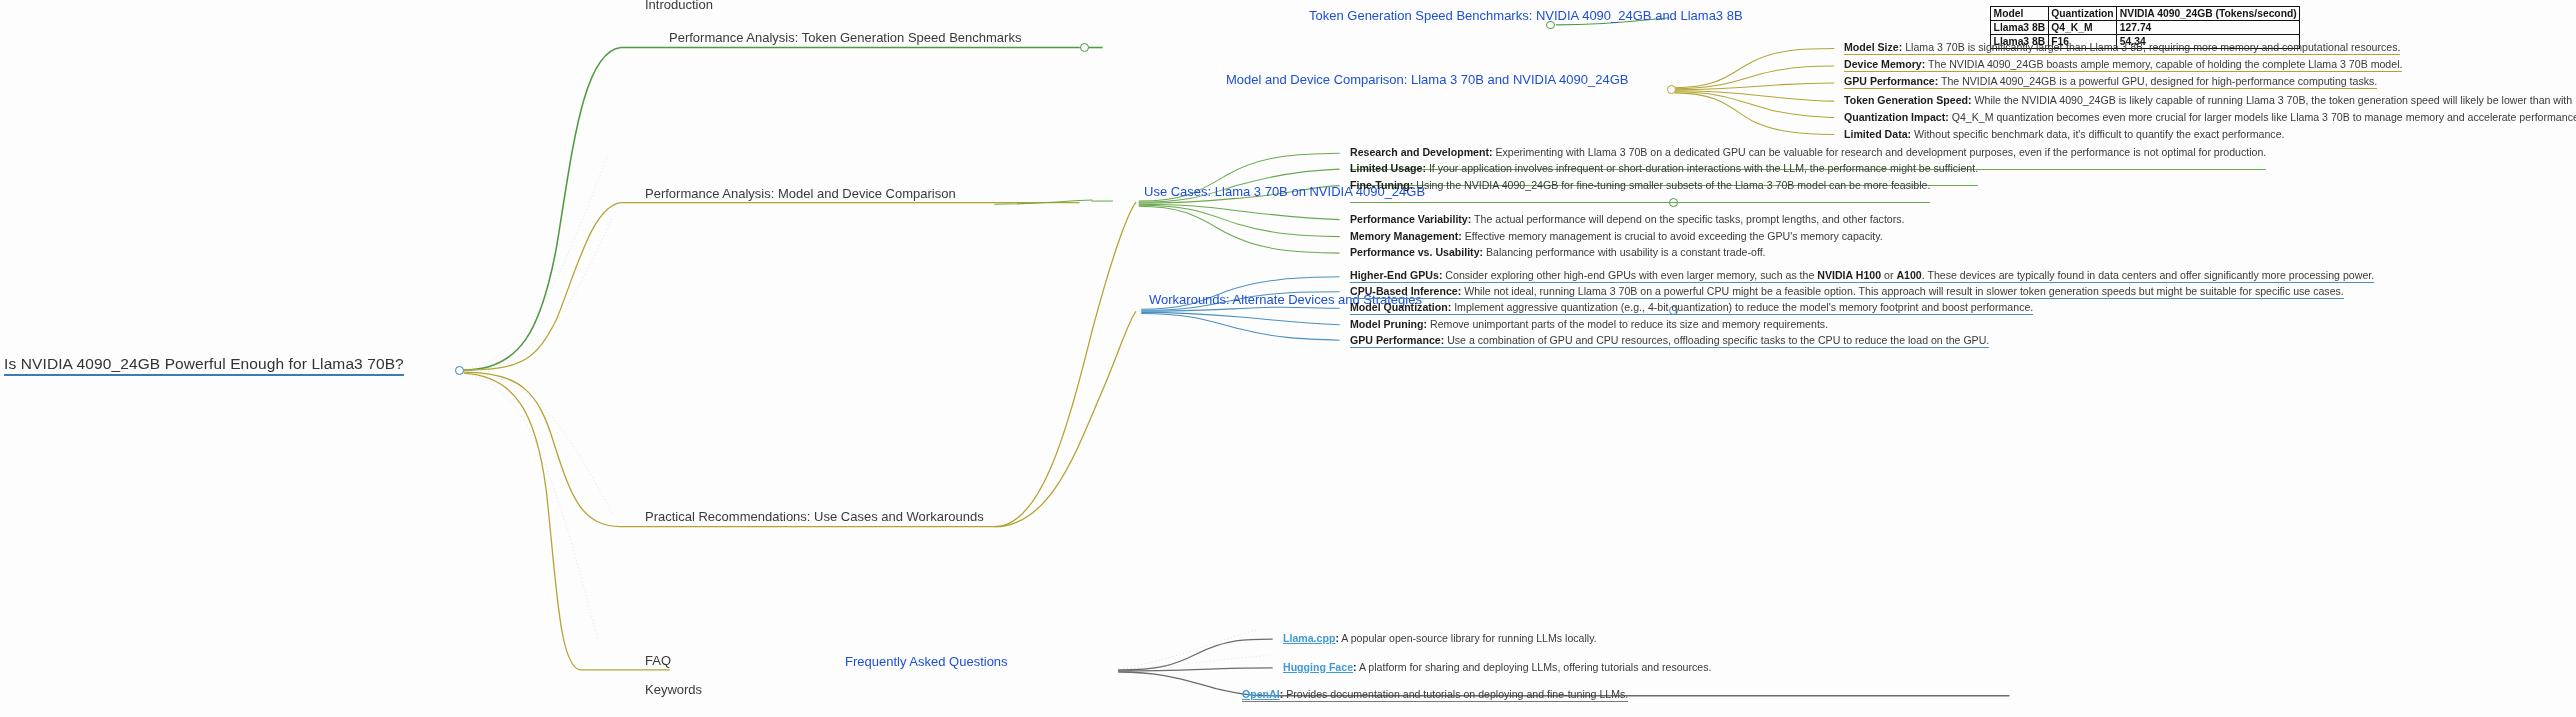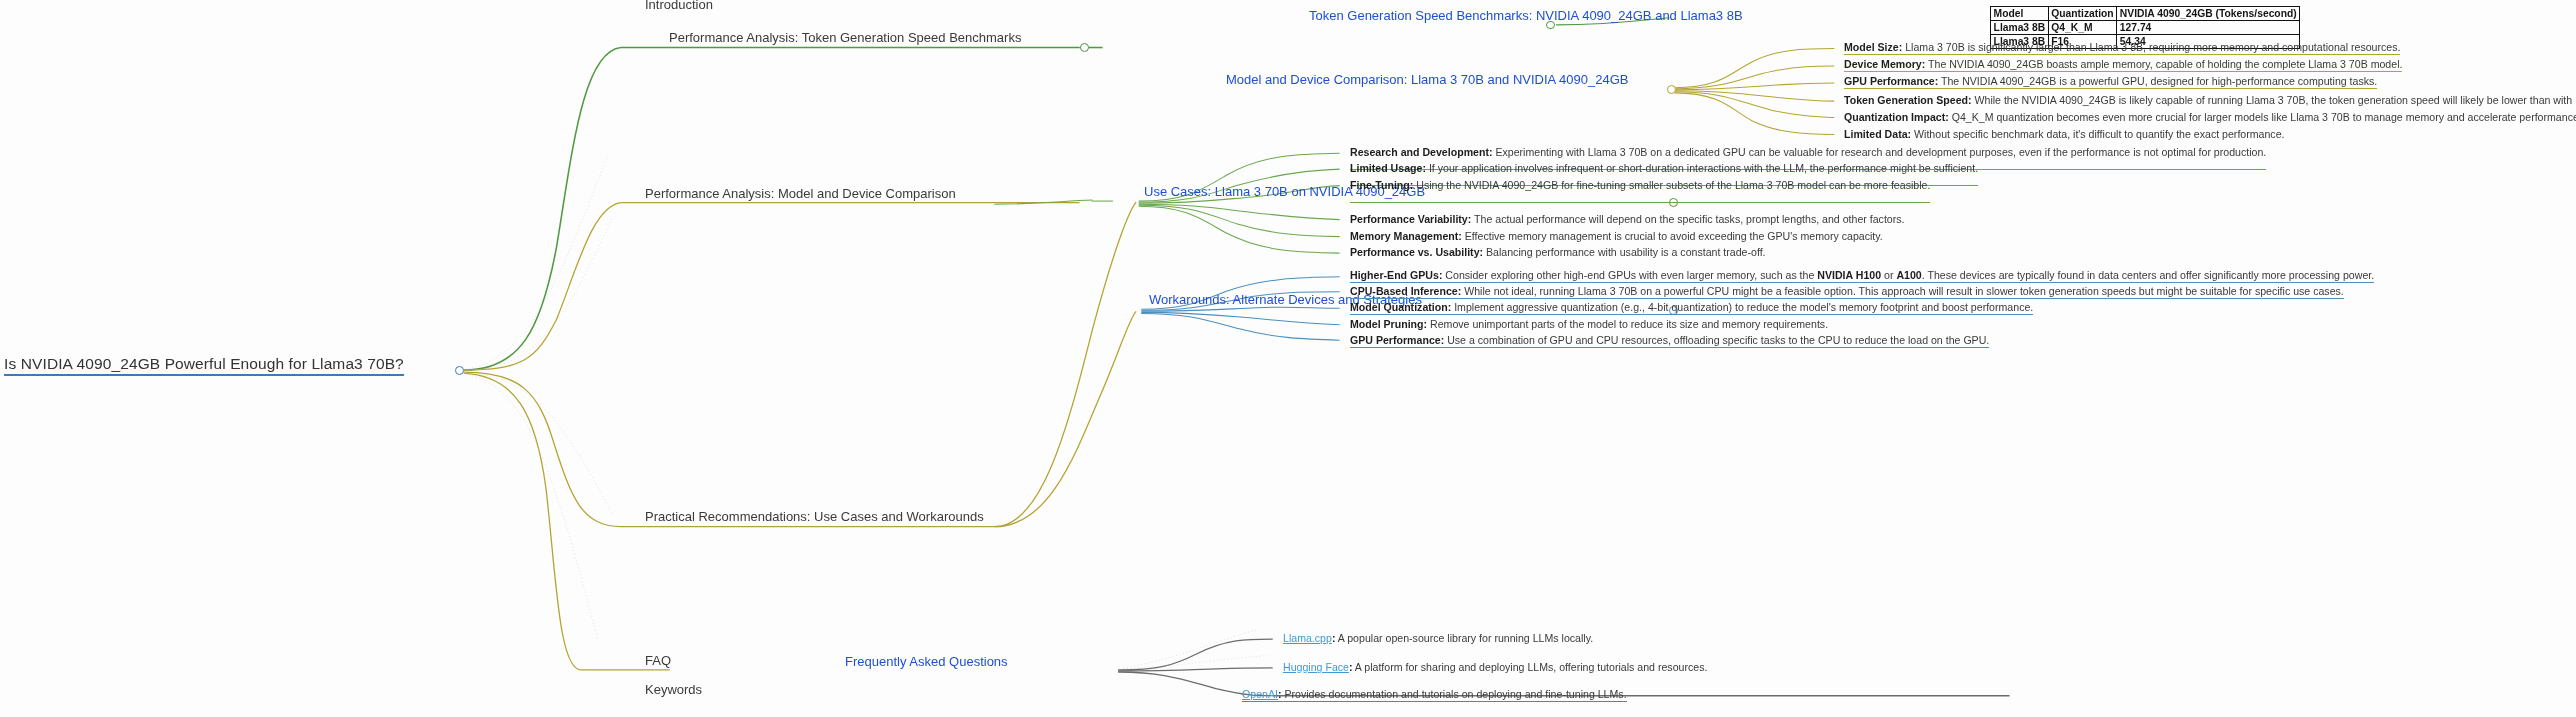--- a/index.html
+++ b/index.html
@@ -54,21 +54,21 @@
   .lvl3{ font-size:13px; color:#1d4ed8; }
 
   
   .leaf{
     font-size:10.6px;
     color:#3a3a3a;
   }
   .leaf b{ color:#1d1d1d; font-weight:bold; }
   .leaf .lnk{
     color:#3f9ad6;
-    font-weight:normal;
+    font-weight:bold;
     text-decoration:underline;
   }
   .ul-green  { border-bottom:1px solid #6aa84f; padding-bottom:11px; }
   .ul-olive  { border-bottom:1px solid #b3a432; padding-bottom:1px; }
   .ul-grey   { border-bottom:1px solid #7a7a7a; padding-bottom:1px; }
   .ul-steel  { border-bottom:1px solid #4a8fc0; padding-bottom:1px; }
   .ul-none   { }
 
   
   .bench-table{

